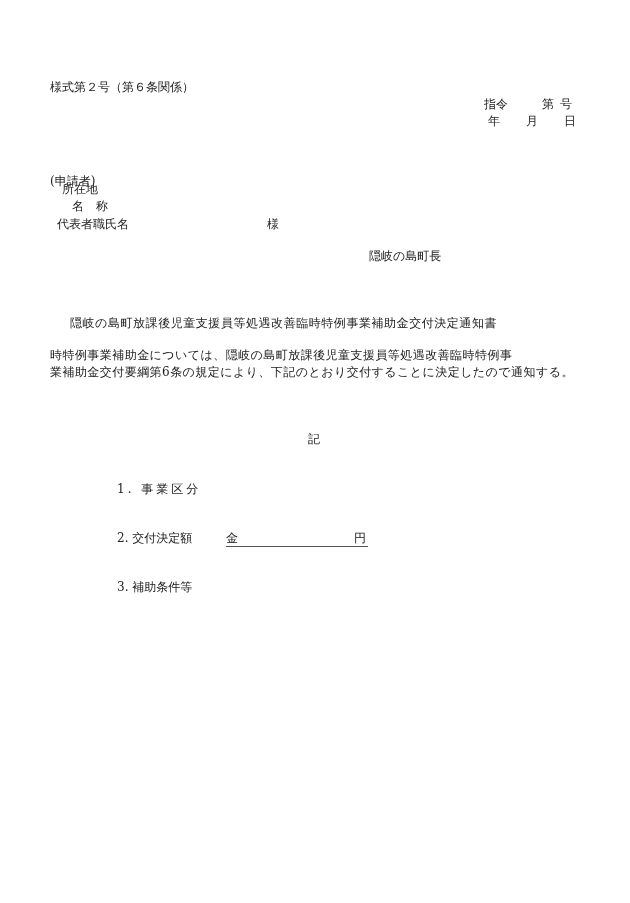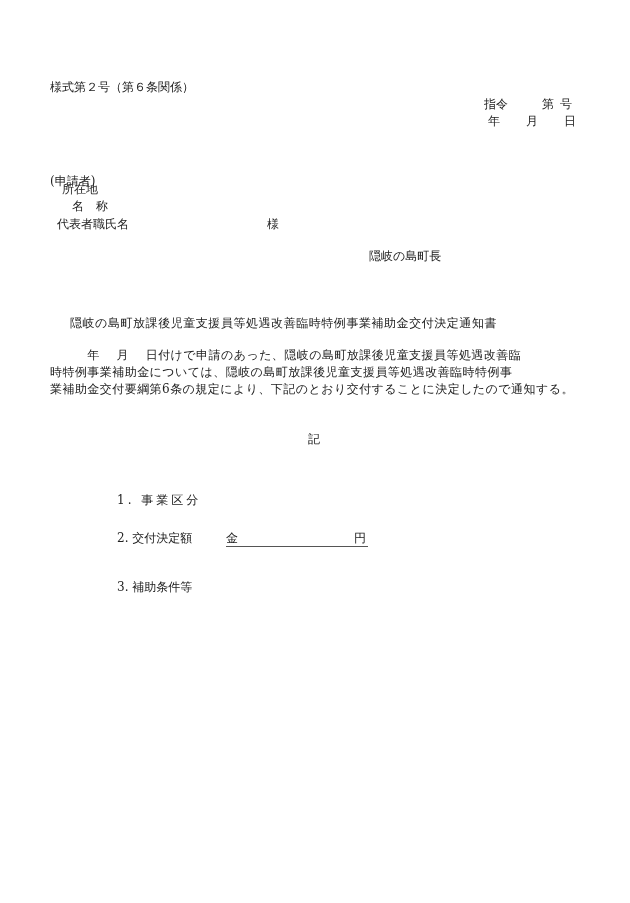--- a/index.html
+++ b/index.html
@@ -18,21 +18,21 @@
   .applicant-addr { left: 62px; top: 182px; }
   .applicant-name { left: 57px; top: 199px; margin-left: 15px; }
   .applicant-rep { left: 57px; top: 217px; }
   .sama { left: 267px; top: 217px; }
   .mayor { left: 369px; top: 249px; }
   .title { left: 70px; top: 316px; letter-spacing: 0.55px; text-align: center; }
   .body { left: 50px; top: 347px; width: 535px; white-space: normal; line-height: 17px; letter-spacing: 0.45px; text-align: justify; }
   .body-line { display: block; white-space: nowrap; }
   .ki { left: 308px; top: 432px; }
   .item { left: 117px; }
-  .item1 { top: 482px; letter-spacing: 3px; margin-top: 11px; }
+  .item1 { top: 482px; letter-spacing: 3px; }
   .item2 { top: 531px; }
   .item3 { top: 580px; }
   .amount { left: 226px; top: 531px; width: 142px; border-bottom: 1px solid #555; height: 15px; }
   .amount .yen { position: absolute; right: 2px; top: 0; }
   .amount .kin { position: absolute; left: 0; top: 0; }
 </style>
 </head>
 <body>
 
 <div>
@@ -50,21 +50,20 @@
   <div class="abs applicant-addr">所在地</div>
   <div class="abs applicant-name">名　称</div>
   <div class="abs applicant-rep">代表者職氏名</div>
   <div class="abs sama">様</div>
 
   <div class="abs mayor">隠岐の島町長</div>
 
   <div class="abs title">隠岐の島町放課後児童支援員等処遇改善臨時特例事業補助金交付決定通知書</div>
 
   <div class="abs body">
-    <span class="body-line">　　　年　 月　 日付けで申請のあった、隠岐の島町放課後児童支援員等処遇改善臨</span>
     <span class="body-line">時特例事業補助金については、隠岐の島町放課後児童支援員等処遇改善臨時特例事</span>
     <span class="body-line">業補助金交付要綱第6条の規定により、下記のとおり交付することに決定したので通知する。</span>
   </div>
 
   <div class="abs ki">記</div>
 
   <div class="abs item item1">1. 事業区分</div>
   <div class="abs item item2">2. 交付決定額</div>
   <div class="abs amount">
     <span class="kin">金</span>

